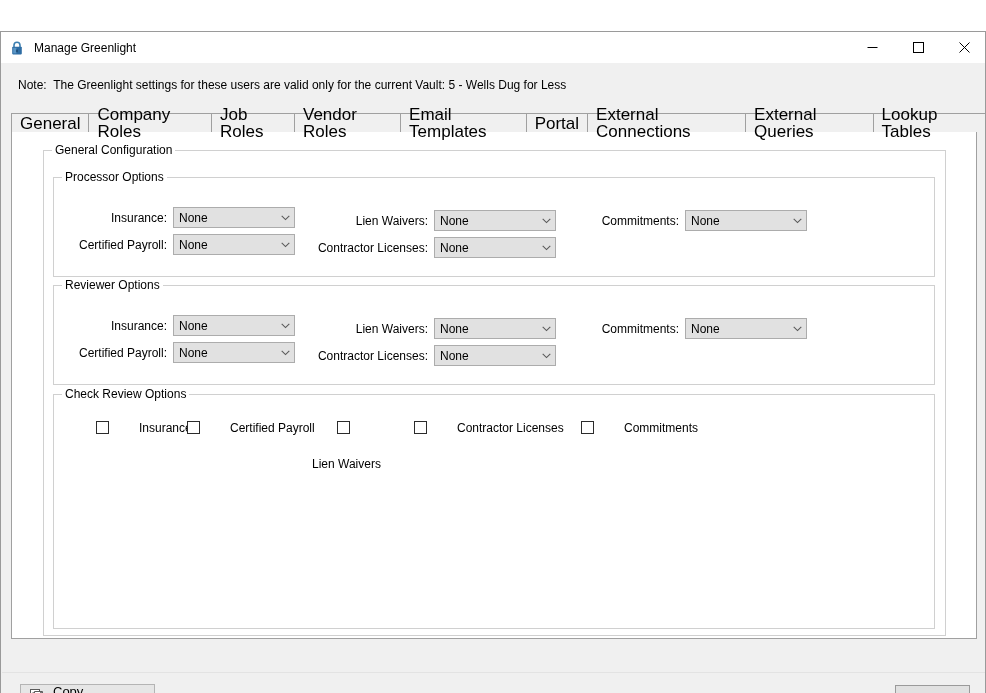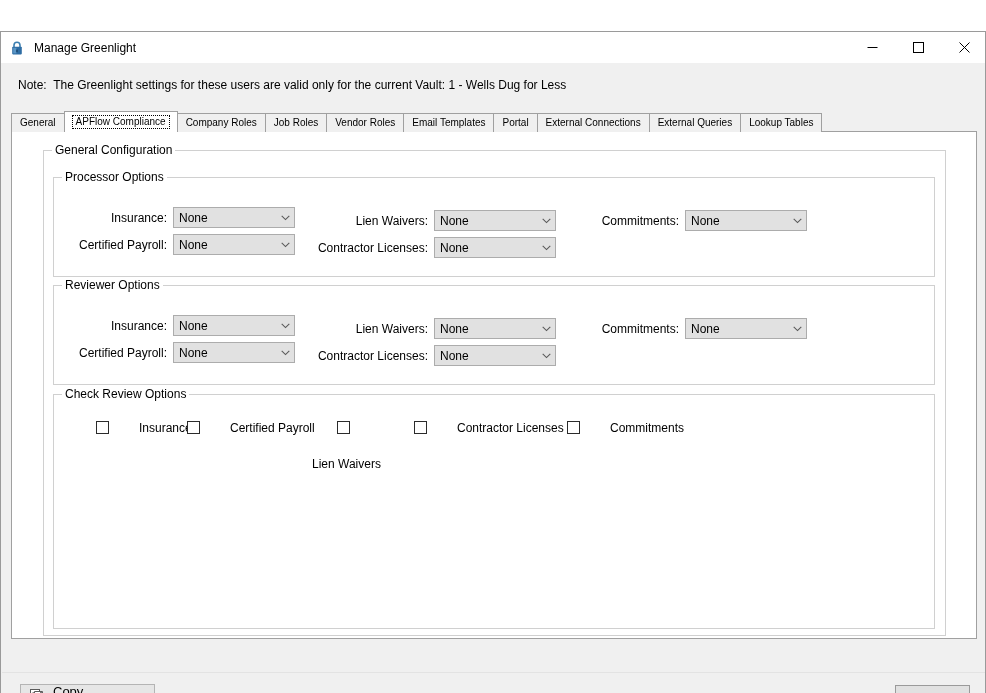--- a/index.html
+++ b/index.html
@@ -89,21 +89,21 @@
   }
   .tab {
     height: 19px;
     box-sizing: border-box;
     border: 1px solid #a0a0a0;
     border-bottom: none;
     background: #f0f0f0;
     padding: 0 8px;
     display: flex;
     align-items: center;
-    font-size: 10px;
+    font-size: 17px;
     line-height: 1;
     margin-right: -1px;
     color: #000;
   }
   .tab.selected {
     background: #ffffff;
     height: 21px;
     padding: 0 7px;
     position: relative;
     z-index: 6;
@@ -285,29 +285,26 @@
       <div class="wbtn" id="btn-close">
         <svg width="11" height="11" viewBox="0 0 11 11">
             <line x1="0.5" y1="0.5" x2="10.5" y2="10.5" stroke="#000" stroke-width="1"></line>
             <line x1="10.5" y1="0.5" x2="0.5" y2="10.5" stroke="#000" stroke-width="1"></line>
           </svg>
       </div>
     </div>
   </div>
 
   <div id="note-bar">
-    <div id="note-text">Note:  The Greenlight settings for these users are valid only for the current Vault: 1 - Wells Dug for Less</div>
+    <div id="note-text">Note:  The Greenlight settings for these users are valid only for the current Vault: 5 - Wells Dug for Less</div>
   </div>
 
   <div id="tabstrip">
     <div class="tab">
         <span>General</span>
-      </div>
-    <div class="tab selected">
-        <span class="tab-focus">APFlow Compliance</span>
       </div>
     <div class="tab">
         <span>Company Roles</span>
       </div>
     <div class="tab">
         <span>Job Roles</span>
       </div>
     <div class="tab">
         <span>Vendor Roles</span>
       </div>
@@ -453,21 +450,21 @@
           <span class="cbtext">Certified Payroll</span>
         </div>
         <div class="cbrow" style="left:252px; top:26px;flex-direction:column;">
           <span class="cbbox"></span>
           <span class="cbtext">Lien Waivers</span>
         </div>
         <div class="cbrow" style="left:360px; top:26px;">
           <span class="cbbox"></span>
           <span class="cbtext">Contractor Licenses</span>
         </div>
-        <div class="cbrow" style="left:498px; top:26px;padding-left:15px;">
+        <div class="cbrow" style="left:512px; top:26px;padding-left:15px;">
           <span class="cbbox"></span>
           <span class="cbtext">Commitments</span>
         </div>
       </div>
 
     </div>
   </div>
 
   <div id="bottom-sep"></div>
 

